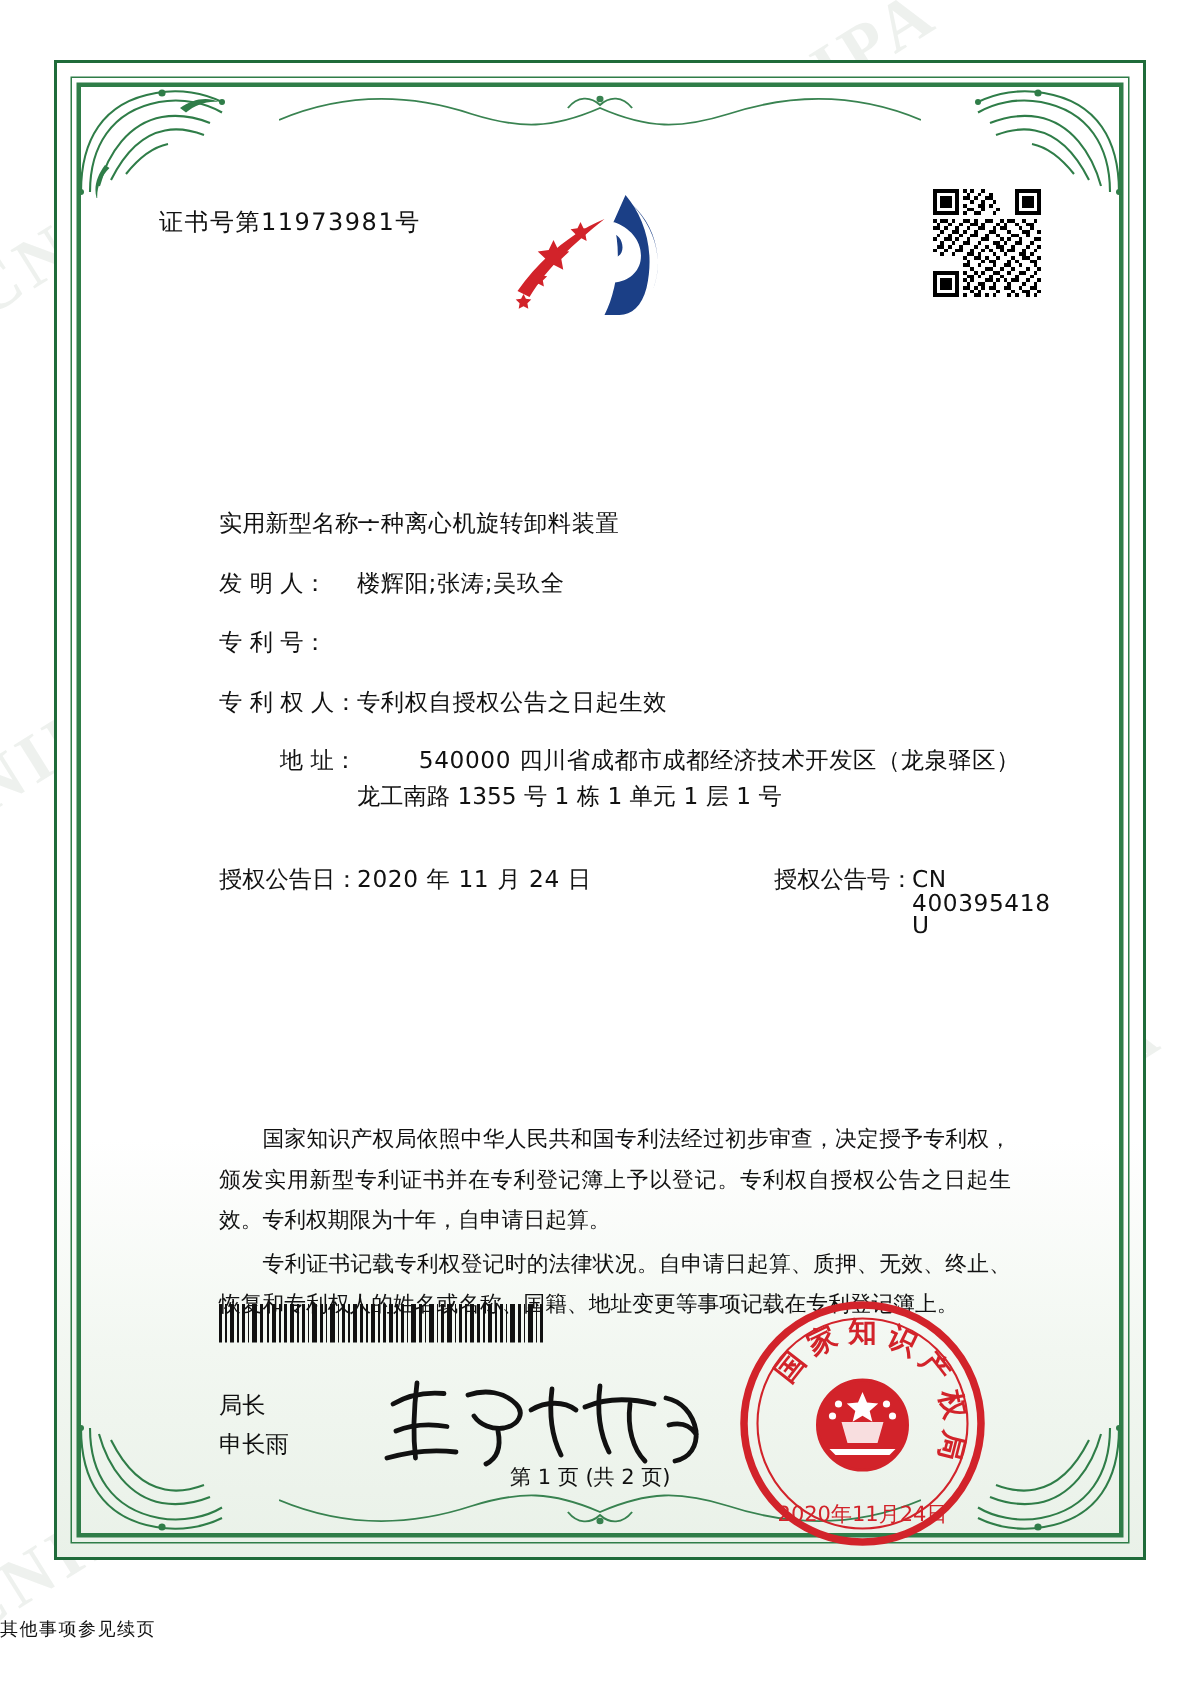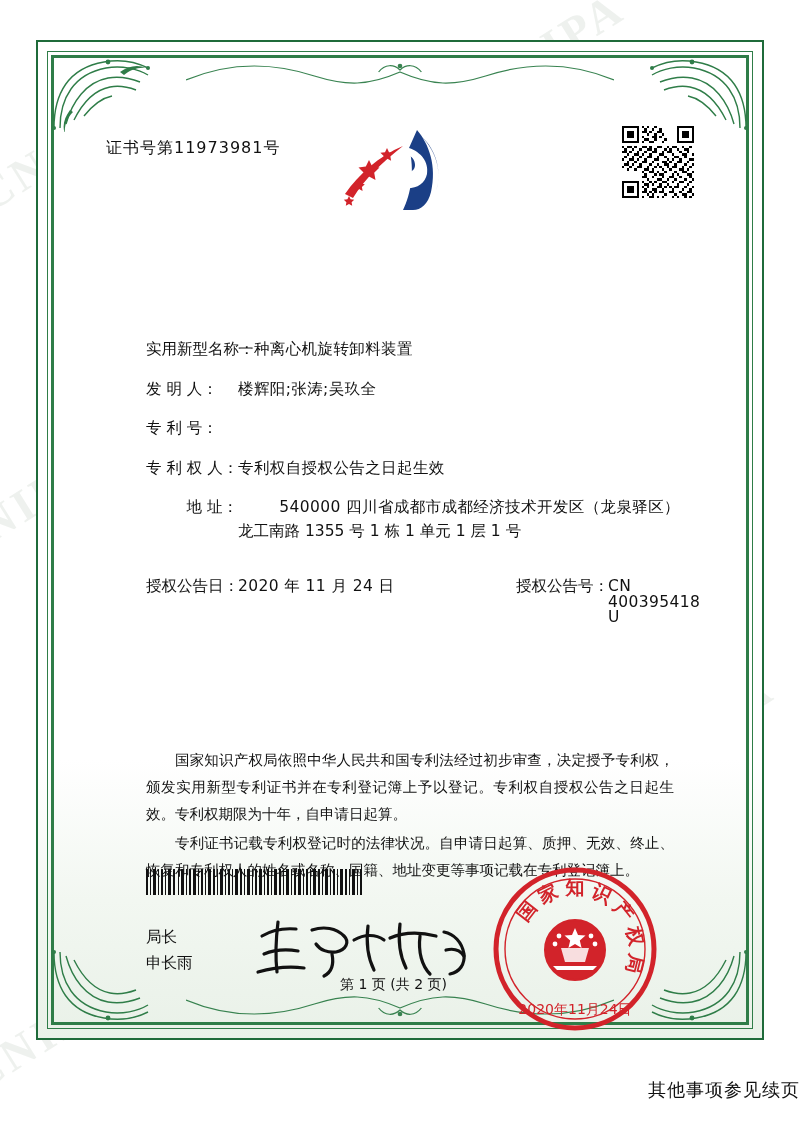--- a/index.html
+++ b/index.html
@@ -236,22 +236,22 @@
     bottom: 12px;
     text-align: center;
     font-size: 14px;
     color: #111;
   }
 
   .footer-note {
     position: absolute;
     left: 0; right: 0;
     top: 1078px;
-    text-align: right;
-    font-size: 18px;
+    text-align: left;
+    font-size: 12px;
     color: #111;
     letter-spacing: 1px;
     z-index: 2;
   }
 </style>
 </head>
 <body>
 
 <div class="watermark-layer">
   <div class="wm" style="left:-30px; top:130px;">CNIPA</div>

